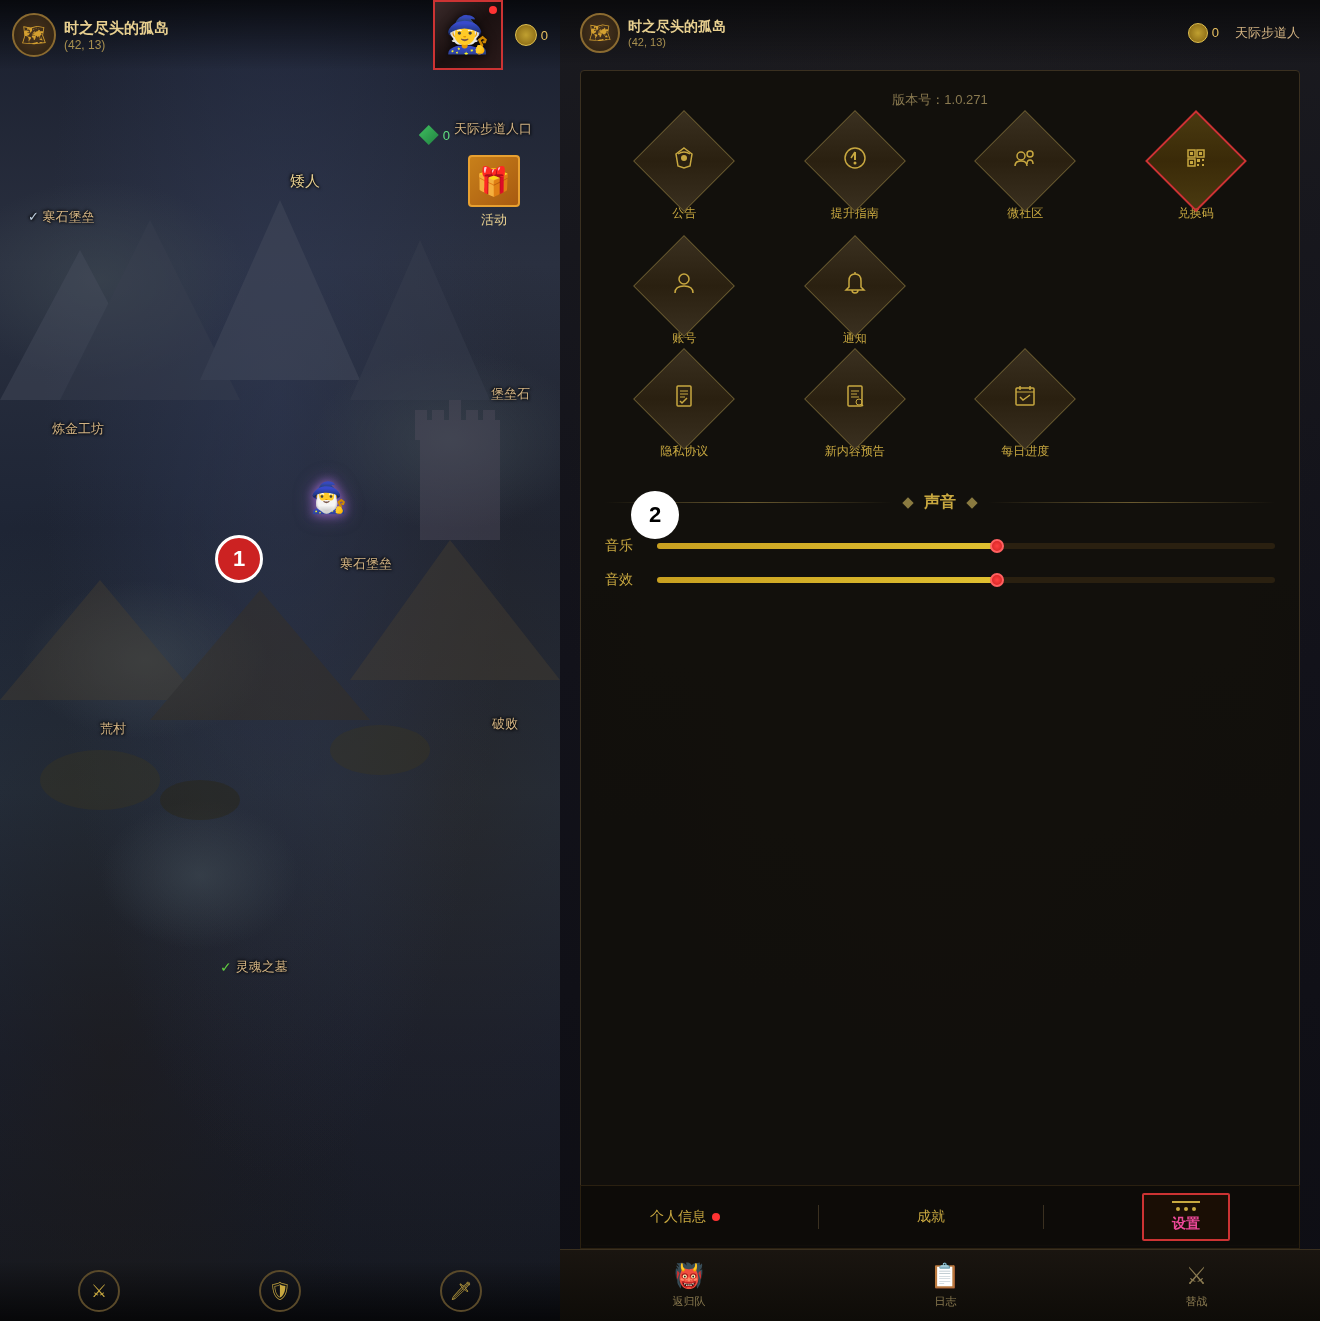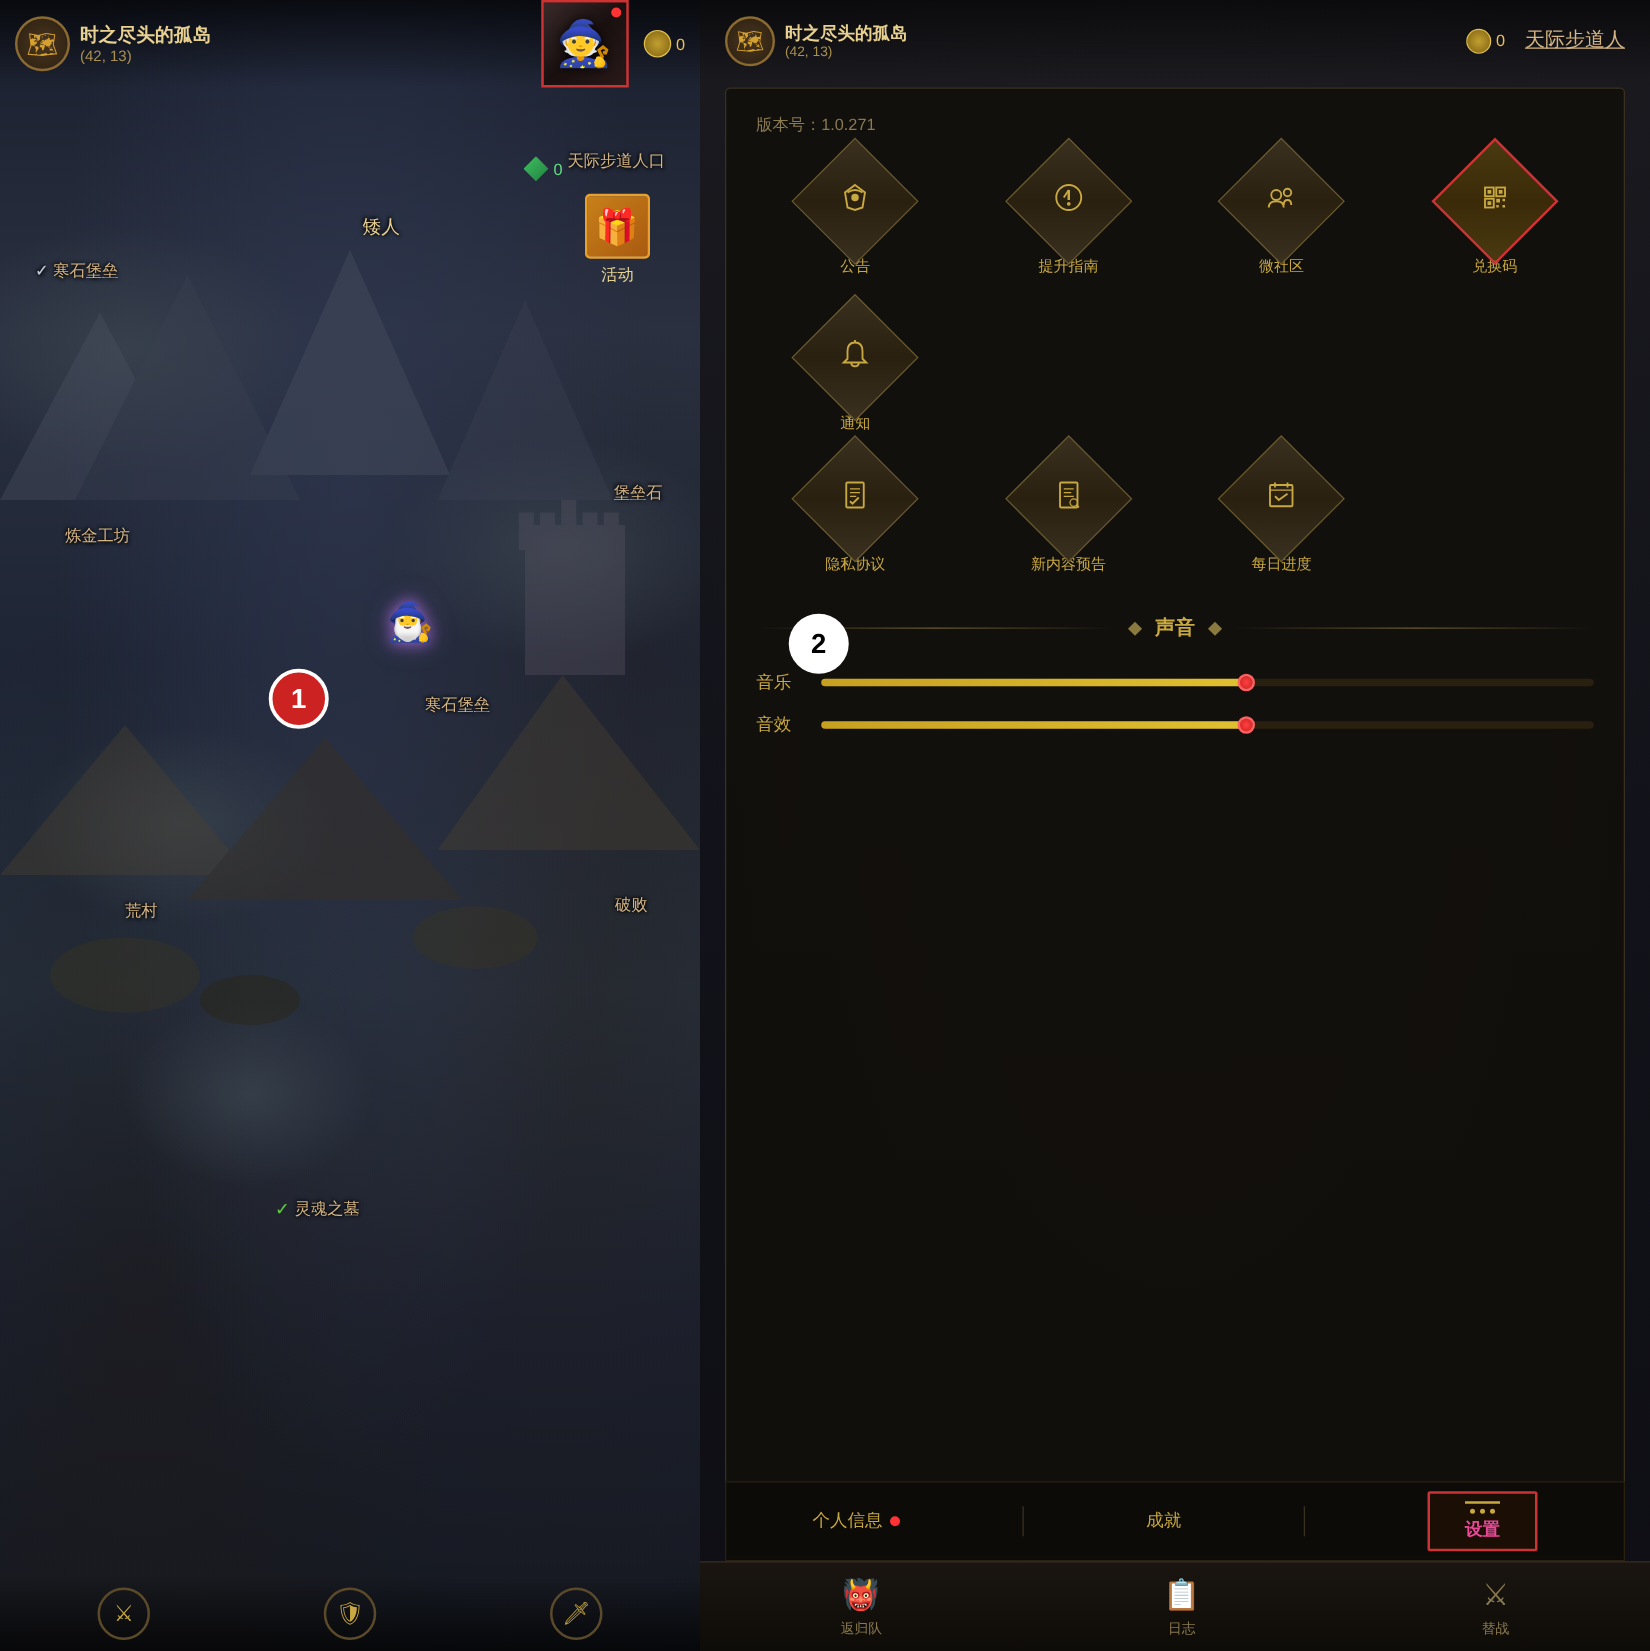--- a/index.html
+++ b/index.html
@@ -304,22 +304,21 @@
     .coin-right {
       display: flex;
       align-items: center;
       gap: 4px;
       color: #e8c060;
       font-size: 13px;
     }
 
     .steppath-right {
       color: #d4b483;
-      font-size: 16px;
-      text-decoration: underline;
+      font-size: 13px;
     }
 
     
     .settings-panel {
       position: absolute;
       top: 70px;
       left: 20px;
       right: 20px;
       bottom: 75px;
       background: rgba(18, 16, 12, 0.95);
@@ -328,21 +327,21 @@
       overflow: hidden;
     }
 
     .settings-inner {
       padding: 20px 24px;
       height: 100%;
       overflow-y: auto;
     }
 
     .version-text {
-      text-align: left;
+      text-align: center;
       color: #8a7a50;
       font-size: 13px;
       margin-bottom: 16px;
     }
 
     .section-divider {
       display: flex;
       align-items: center;
       gap: 12px;
       margin-bottom: 24px;
@@ -750,20 +749,32 @@
                 <rect x="20" y="20" width="2" height="2" fill="#c8a840"></rect>
               </svg>
             </div>
           </div>
           <span class="menu-item-label">兑换码</span>
         </div>
       </div>
 
       <div class="menu-grid" style="margin-bottom:16px;">
 
+        <div class="menu-item">
+          <div class="menu-icon-wrapper">
+            <div class="diamond-bg"></div>
+            <div class="menu-icon-inner">
+              <svg width="28" height="28" viewBox="0 0 28 28">
+                <circle cx="14" cy="10" r="5" fill="none" stroke="#c8a840" stroke-width="1.5"></circle>
+                <path d="M5 24 Q5 17 14 17 Q23 17 23 24" fill="none" stroke="#c8a840" stroke-width="1.5"></path>
+              </svg>
+            </div>
+          </div>
+          <span class="menu-item-label">账号</span>
+        </div>
 
         <div class="menu-item">
           <div class="menu-icon-wrapper">
             <div class="diamond-bg"></div>
             <div class="menu-icon-inner">
               <svg width="28" height="28" viewBox="0 0 28 28">
                 <path d="M14 5 Q20 5 20 12 L20 18 L23 21 L5 21 L8 18 L8 12 Q8 5 14 5 Z" fill="none" stroke="#c8a840" stroke-width="1.5"></path>
                 <path d="M11 21 Q11 24 14 24 Q17 24 17 21" fill="none" stroke="#c8a840" stroke-width="1.5"></path>
                 <line x1="14" y1="3" x2="14" y2="5" stroke="#c8a840" stroke-width="1.5"></line>
               </svg>

